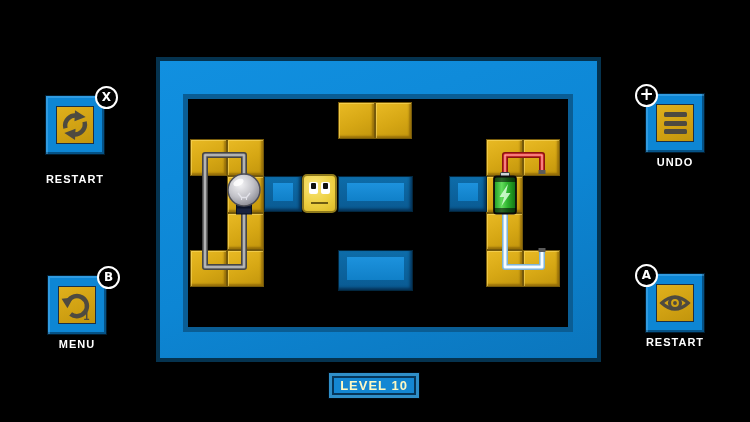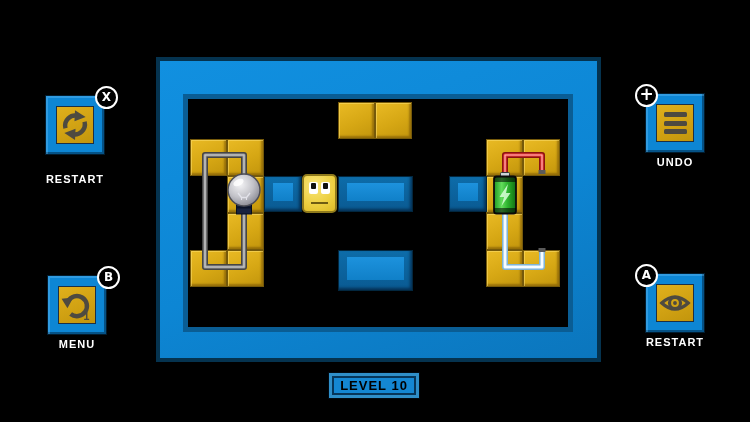--- a/index.html
+++ b/index.html
@@ -68,21 +68,21 @@
     position:absolute; width:120px; text-align:center; color:#fff;
     font-weight:bold; font-size:11px; letter-spacing:1px;
   }
   .menu-bars { display:flex; flex-direction:column; gap:3.5px; }
   .menu-bars span { display:block; width:23px; height:5px; background:#4e4a40; border-radius:1.5px; }
   
   #level-badge {
     position:absolute; left:329px; top:373px; width:90px; height:25px;
     background:#1487d3; border:3px solid #2f8fc9; box-sizing:border-box;
     box-shadow:inset 0 0 0 2px #06365a, 0 0 0 1px #010a12;
-    color:#000000; font-weight:bold; font-size:13px; letter-spacing:1px;
+    color:#fef9c3; font-weight:bold; font-size:13px; letter-spacing:1px;
     display:flex; align-items:center; justify-content:center;
   }
 </style>
 </head>
 <body>
 
 <div id="screen">
 
   <div id="board">
     <div id="board-inner"></div>

